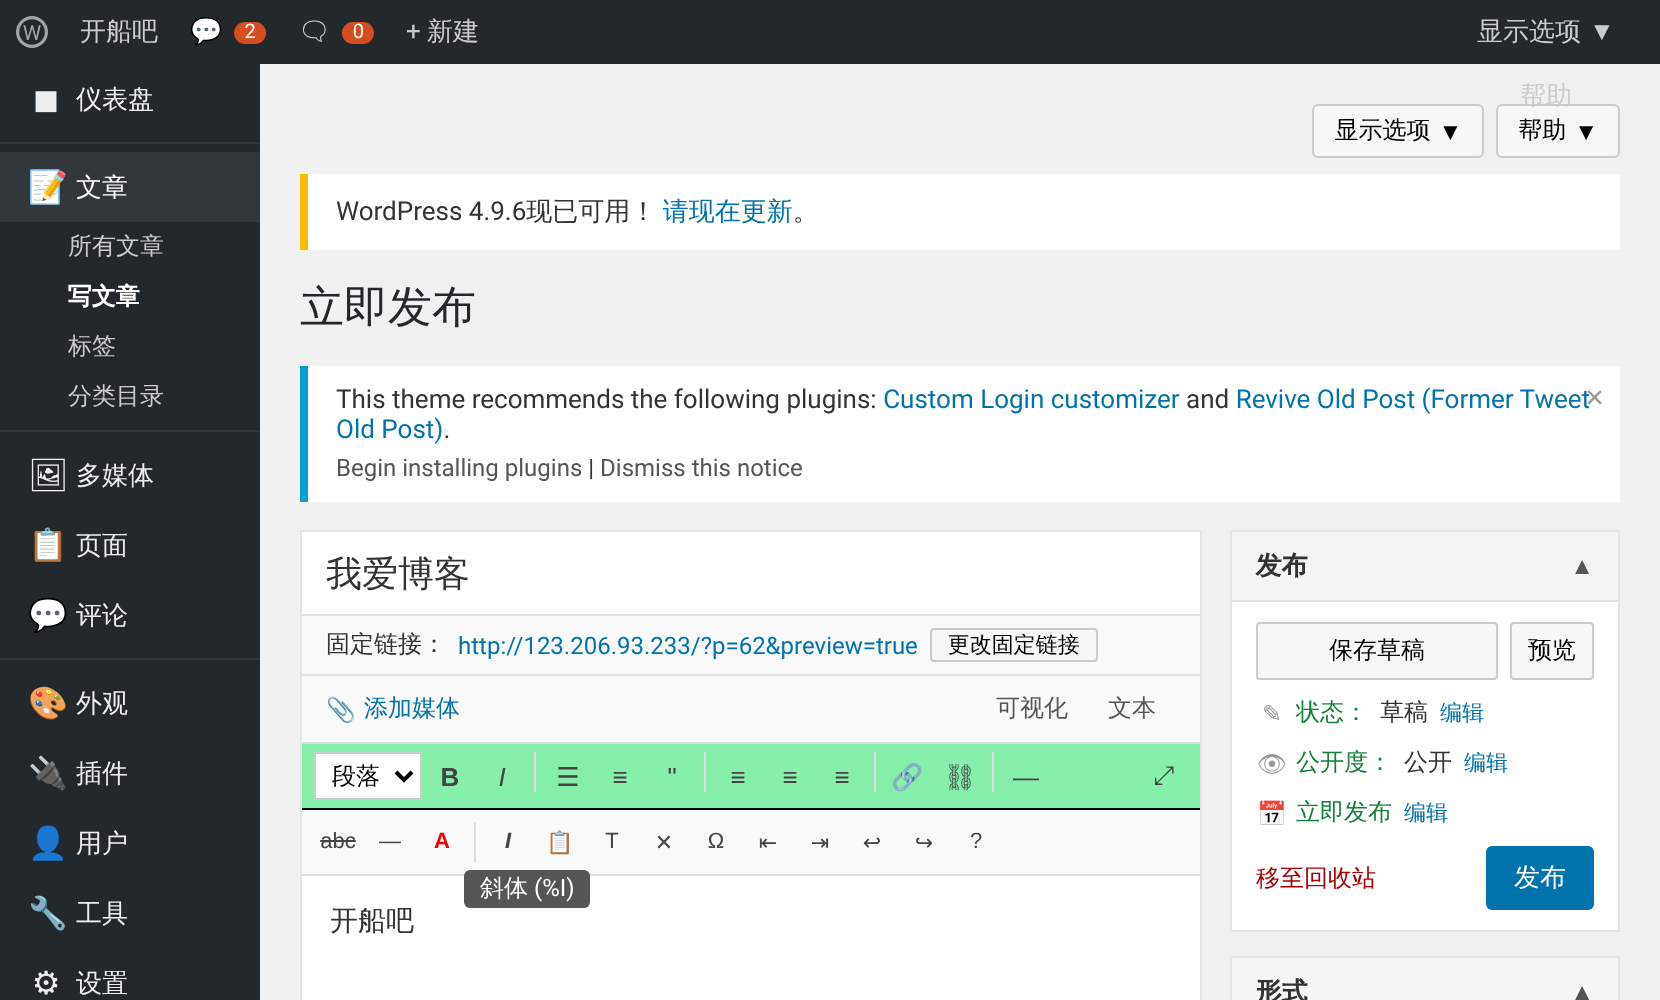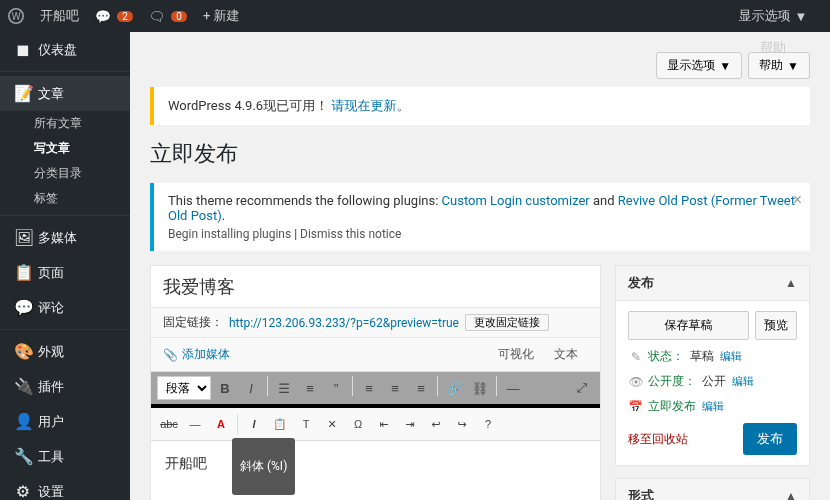--- a/index.html
+++ b/index.html
@@ -71,31 +71,31 @@
     .post-title-input { width: 100%; border: none; outline: none; font-size: 18px; font-weight: 400; color: #333; background: transparent; }
     
     .permalink-bar { padding: 6px 12px; background: #f9f9f9; border-bottom: 1px solid #e5e5e5; font-size: 12px; display: flex; align-items: center; gap: 6px; }
     .permalink-bar a { color: #0073aa; text-decoration: none; }
     .permalink-btn { background: #f7f7f7; border: 1px solid #ccc; padding: 0 8px; font-size: 11px; cursor: pointer; border-radius: 2px; }
     
     .editor-tabs { display: flex; border-bottom: 1px solid #ddd; background: #f9f9f9; padding: 0 12px; align-items: center; }
     .tab-add-media { display: flex; align-items: center; gap: 4px; padding: 8px 0; color: #0073aa; cursor: pointer; font-size: 12px; border: none; background: none; margin-right: auto; }
     .tab-btn { padding: 6px 10px; font-size: 12px; cursor: pointer; border: none; background: none; color: #555; }
     
-    .toolbar-row { display: flex; align-items: flex-start; gap: 2px; padding: 4px 6px; border-bottom: 4px solid #000000; background: #a3a3a3; flex-wrap: wrap; }
+    .toolbar-row { display: flex; align-items: flex-start; gap: 2px; padding: 4px 6px; border-bottom: 1px solid #000000; background: #86efac; flex-wrap: wrap; }
     .select-format { padding: 3px 4px; border: 1px solid #ccc; font-size: 12px; background: #fff; }
     .toolbar-btn { width: 24px; height: 24px; display: inline-flex; align-items: center; justify-content: center; border: 1px solid transparent; background: none; cursor: pointer; font-size: 13px; color: #444; border-radius: 2px; }
     .toolbar-btn.bold { font-weight: bold; }
     .toolbar-btn.italic { font-style: italic; }
     .toolbar-separator { width: 1px; height: 20px; background: #ddd; margin: 0 2px; }
     
     .toolbar-row2 { display: flex; align-items: center; gap: 2px; padding: 4px 6px; border-bottom: 1px solid #ddd; background: #f9f9f9; }
     .toolbar-btn2 { width: 24px; height: 24px; display: inline-flex; align-items: center; justify-content: center; border: 1px solid transparent; background: none; cursor: pointer; font-size: 11px; color: #444; border-radius: 2px; }
     
-    .tooltip-popup { background: #555; color: #fff; padding: 20px 8px; border-radius: 3px; font-size: 12px; display: inline-flex; align-items: center; }
+    .tooltip-popup { background: #555; color: #fff; padding: 1px 8px; border-radius: 3px; font-size: 12px; display: inline-flex; align-items: center; }
 
     .editor-body { padding: 14px; min-height: 80px; font-size: 14px; color: #333; }
 
     
     .editor-sidebar { width: 195px; flex-shrink: 0; }
     .sidebar-panel { background: #fff; border: 1px solid #e5e5e5; margin-bottom: 12px; }
     .panel-header { background: #f5f5f5; border-bottom: 1px solid #e5e5e5; padding: 8px 12px; display: flex; justify-content: space-between; align-items: center; font-weight: 600; font-size: 13px; }
     .panel-toggle { cursor: pointer; color: #555; font-size: 12px; }
     .panel-body { padding: 10px 12px; }
     
@@ -154,22 +154,22 @@
     <span class="menu-icon">◼</span>
     <span>仪表盘</span>
   </div>
   <div class="menu-separator"></div>
   <div class="menu-item parent-active">
     <span class="menu-icon">📝</span>
     <span>文章</span>
   </div>
   <a class="menu-sub">所有文章</a>
   <a class="menu-sub active">写文章</a>
+  <a class="menu-sub">标签</a>
   <a class="menu-sub">分类目录</a>
-  <a class="menu-sub">标签</a>
   <div class="menu-separator"></div>
   <div class="menu-item">
     <span class="menu-icon">🖼</span>
     <span>多媒体</span>
   </div>
   <div class="menu-item">
     <span class="menu-icon">📋</span>
     <span>页面</span>
   </div>
   <div class="menu-item">

